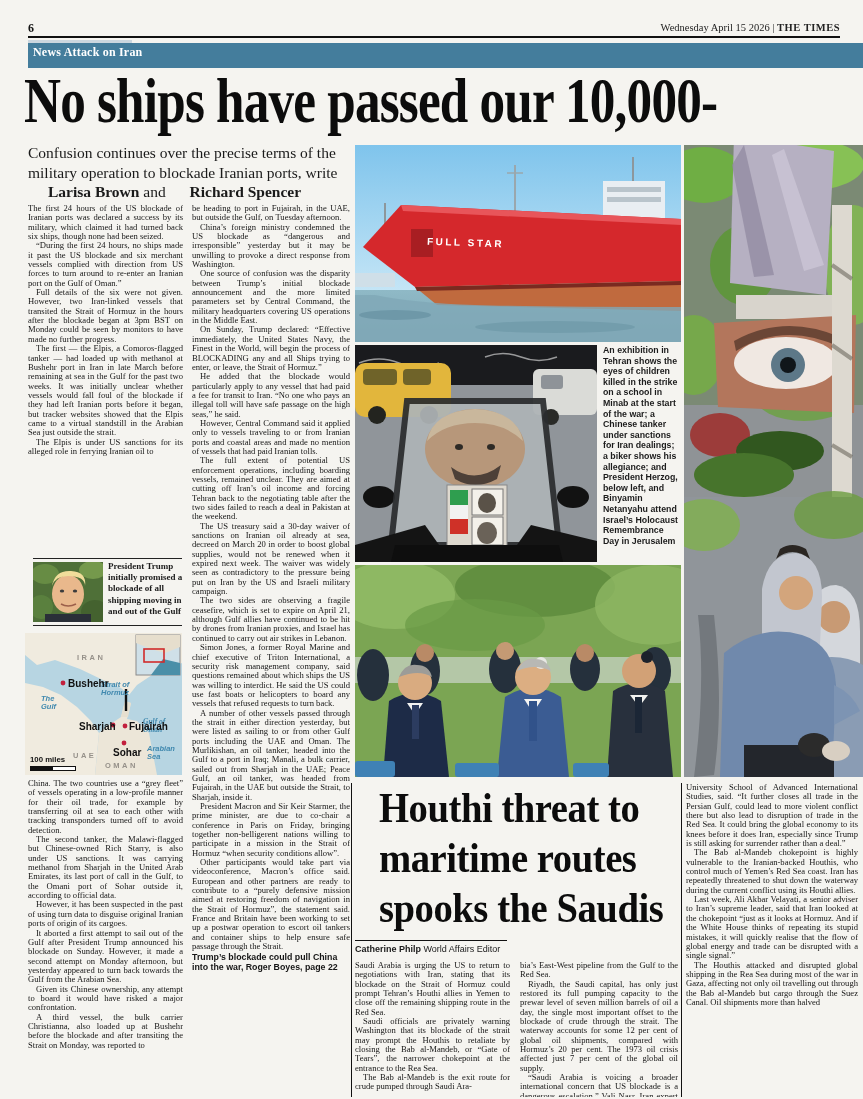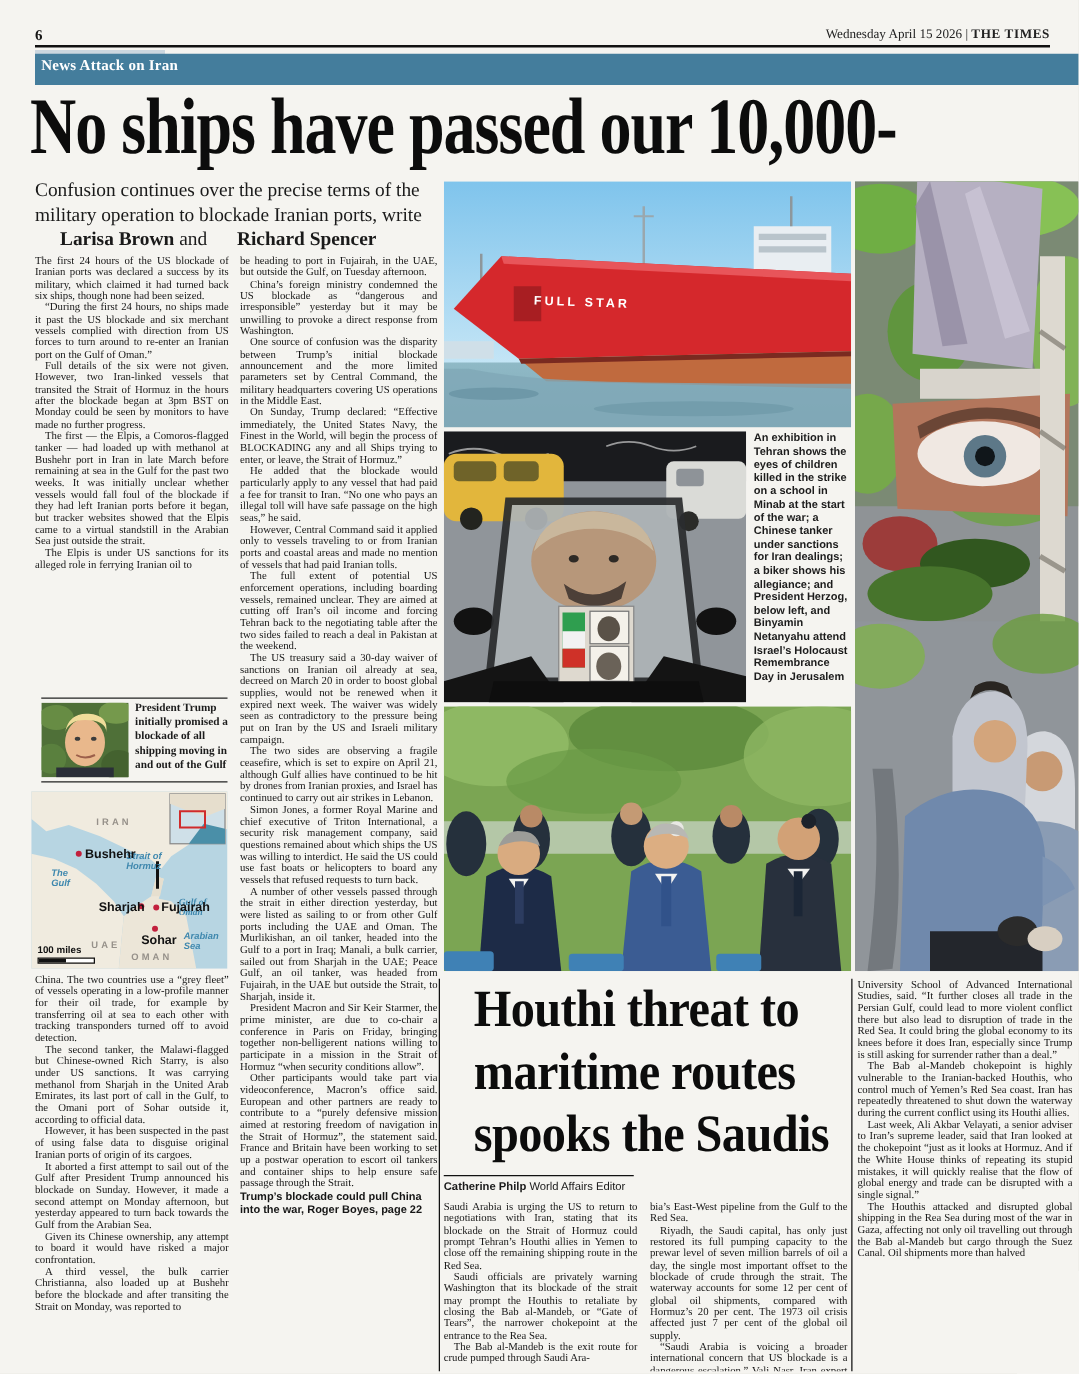--- a/index.html
+++ b/index.html
@@ -142,21 +142,21 @@
     <div class="lbl port" style="left:104px;top:88px;">Fujairah</div>
     <div class="lbl port" style="left:88px;top:114px;">Sohar</div>
     <div class="lbl cty" style="left:48px;top:118px;">UAE</div>
     <div class="lbl cty" style="left:80px;top:128px;">OMAN</div>
     <div class="lbl scale"><span>100 miles</span><div class="sbar"></div></div>
   </div>
 
   <div class="abs col c1b">
     <p>China. The two countries use a “grey fleet” of vessels operating in a low-profile manner for their oil trade, for example by transferring oil at sea to each other with tracking transponders turned off to avoid detection.</p>
     <p class="ind">The second tanker, the Malawi-flagged but Chinese-owned Rich Starry, is also under US sanctions. It was carrying methanol from Sharjah in the United Arab Emirates, its last port of call in the Gulf, to the Omani port of Sohar outside it, according to official data.</p>
-    <p class="ind">However, it has been suspected in the past of using false data to disguise original Iranian ports of origin of its cargoes.</p>
+    <p class="ind">However, it has been suspected in the past of using turn data to disguise original Iranian ports of origin of its cargoes.</p>
     <p class="ind">It aborted a first attempt to sail out of the Gulf after President Trump announced his blockade on Sunday. However, it made a second attempt on Monday afternoon, but yesterday appeared to turn back towards the Gulf from the Arabian Sea.</p>
     <p class="ind">Given its Chinese ownership, any attempt to board it would have risked a major confrontation.</p>
     <p class="ind">A third vessel, the bulk carrier Christianna, also loaded up at Bushehr before the blockade and after transiting the Strait on Monday, was reported to</p>
   </div>
 
   <div class="abs col c2">
     <p>be heading to port in Fujairah, in the UAE, but outside the Gulf, on Tuesday afternoon.</p>
     <p class="ind">China’s foreign ministry condemned the US blockade as “dangerous and irresponsible” yesterday but it may be unwilling to provoke a direct response from Washington.</p>
     <p class="ind">One source of confusion was the disparity between Trump’s initial blockade announcement and the more limited parameters set by Central Command, the military headquarters covering US operations in the Middle East.</p>
     <p class="ind">On Sunday, Trump declared: “Effective immediately, the United States Navy, the Finest in the World, will begin the process of BLOCKADING any and all Ships trying to enter, or leave, the Strait of Hormuz.”</p>

